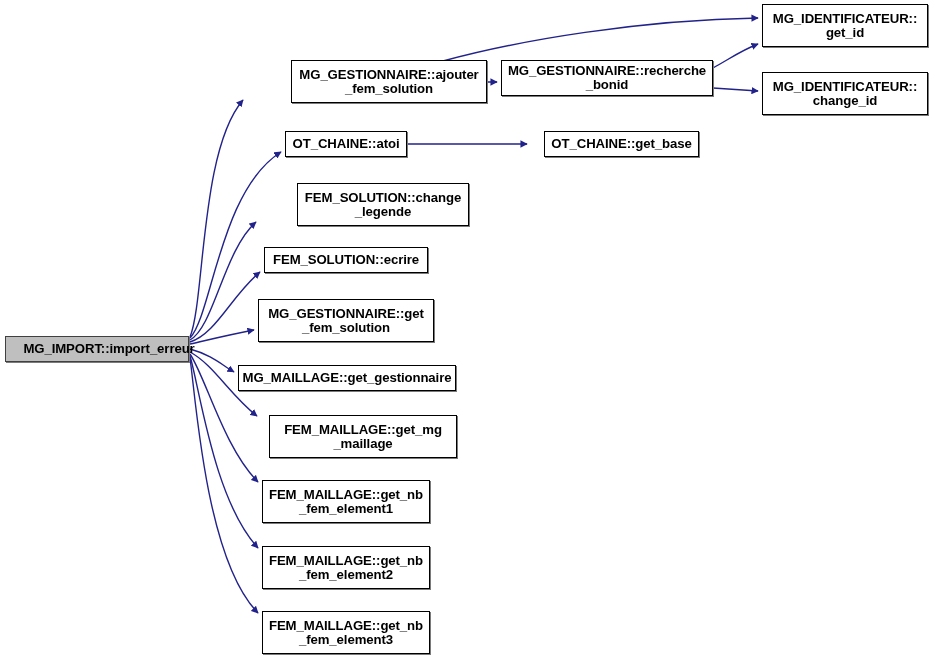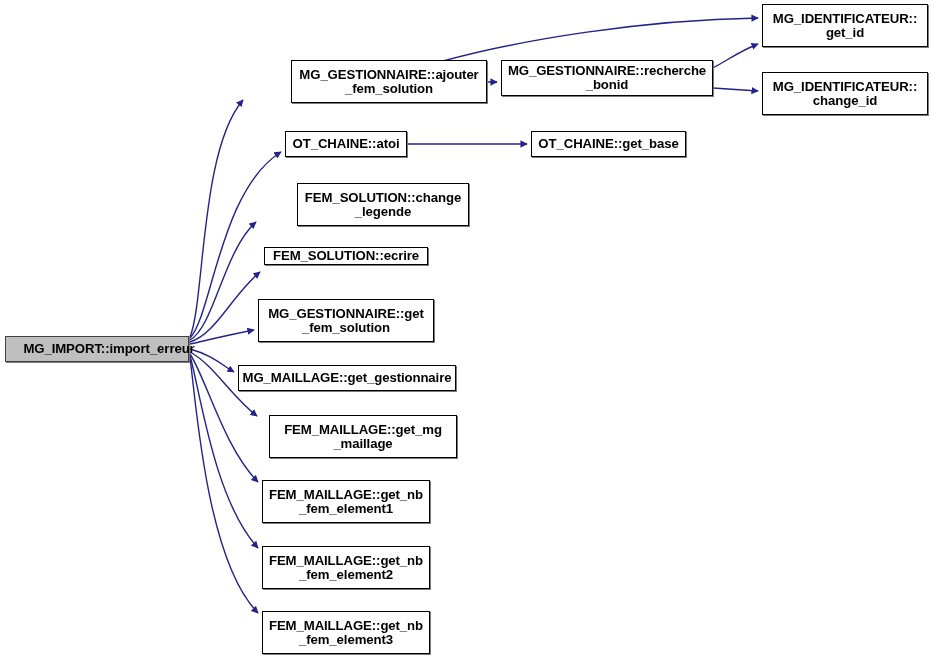--- a/index.html
+++ b/index.html
@@ -88,24 +88,24 @@
       <div class="node root" style="left: 5px; top: 336px; width: 184px; height: 26px;"><span class="node-label">MG_IMPORT::import_erreur</span></div>
       <div class="node shadow" style="left: 247px; top: 60px; width: 196px; height: 43px; margin-left: 44px;"><span class="node-label">MG_GESTIONNAIRE::ajouter
 _fem_solution</span></div>
       <div class="node shadow" style="left: 501px; top: 60px; width: 212px; height: 36px;"><span class="node-label">MG_GESTIONNAIRE::recherche
 _bonid</span></div>
       <div class="node shadow" style="left: 762px; top: 4px; width: 166px; height: 43px;"><span class="node-label">MG_IDENTIFICATEUR::
 get_id</span></div>
       <div class="node shadow" style="left: 762px; top: 72px; width: 166px; height: 43px;"><span class="node-label">MG_IDENTIFICATEUR::
 change_id</span></div>
       <div class="node shadow" style="left: 285px; top: 131px; width: 122px; height: 26px; text-align: center;"><span class="node-label">OT_CHAINE::atoi</span></div>
-      <div class="node shadow" style="left: 531px; top: 131px; width: 155px; height: 26px;"><span class="node-label">OT_CHAINE::get_base</span></div>
+      <div class="node shadow" style="left: 544px; top: 131px; width: 155px; height: 26px;"><span class="node-label">OT_CHAINE::get_base</span></div>
       <div class="node shadow" style="left: 260px; top: 183px; width: 172px; height: 43px; margin-left: 37px;"><span class="node-label">FEM_SOLUTION::change
 _legende</span></div>
-      <div class="node shadow" style="left: 264px; top: 247px; width: 164px; height: 18px; text-align: right;"><span class="node-label">FEM_SOLUTION::ecrire</span></div>
+      <div class="node shadow" style="left: 264px; top: 247px; width: 164px; height: 26px; text-align: right;"><span class="node-label">FEM_SOLUTION::ecrire</span></div>
       <div class="node shadow" style="left: 258px; top: 299px; width: 176px; height: 43px;"><span class="node-label">MG_GESTIONNAIRE::get
 _fem_solution</span></div>
       <div class="node shadow" style="left: 238px; top: 365px; width: 218px; height: 26px;"><span class="node-label">MG_MAILLAGE::get_gestionnaire</span></div>
       <div class="node shadow" style="left: 269px; top: 415px; width: 188px; height: 43px;"><span class="node-label">FEM_MAILLAGE::get_mg
 _maillage</span></div>
       <div class="node shadow" style="left: 262px; top: 480px; width: 168px; height: 43px;"><span class="node-label">FEM_MAILLAGE::get_nb
 _fem_element1</span></div>
       <div class="node shadow" style="left: 262px; top: 546px; width: 168px; height: 43px;"><span class="node-label">FEM_MAILLAGE::get_nb
 _fem_element2</span></div>
       <div class="node shadow" style="left: 262px; top: 611px; width: 168px; height: 43px;"><span class="node-label">FEM_MAILLAGE::get_nb

